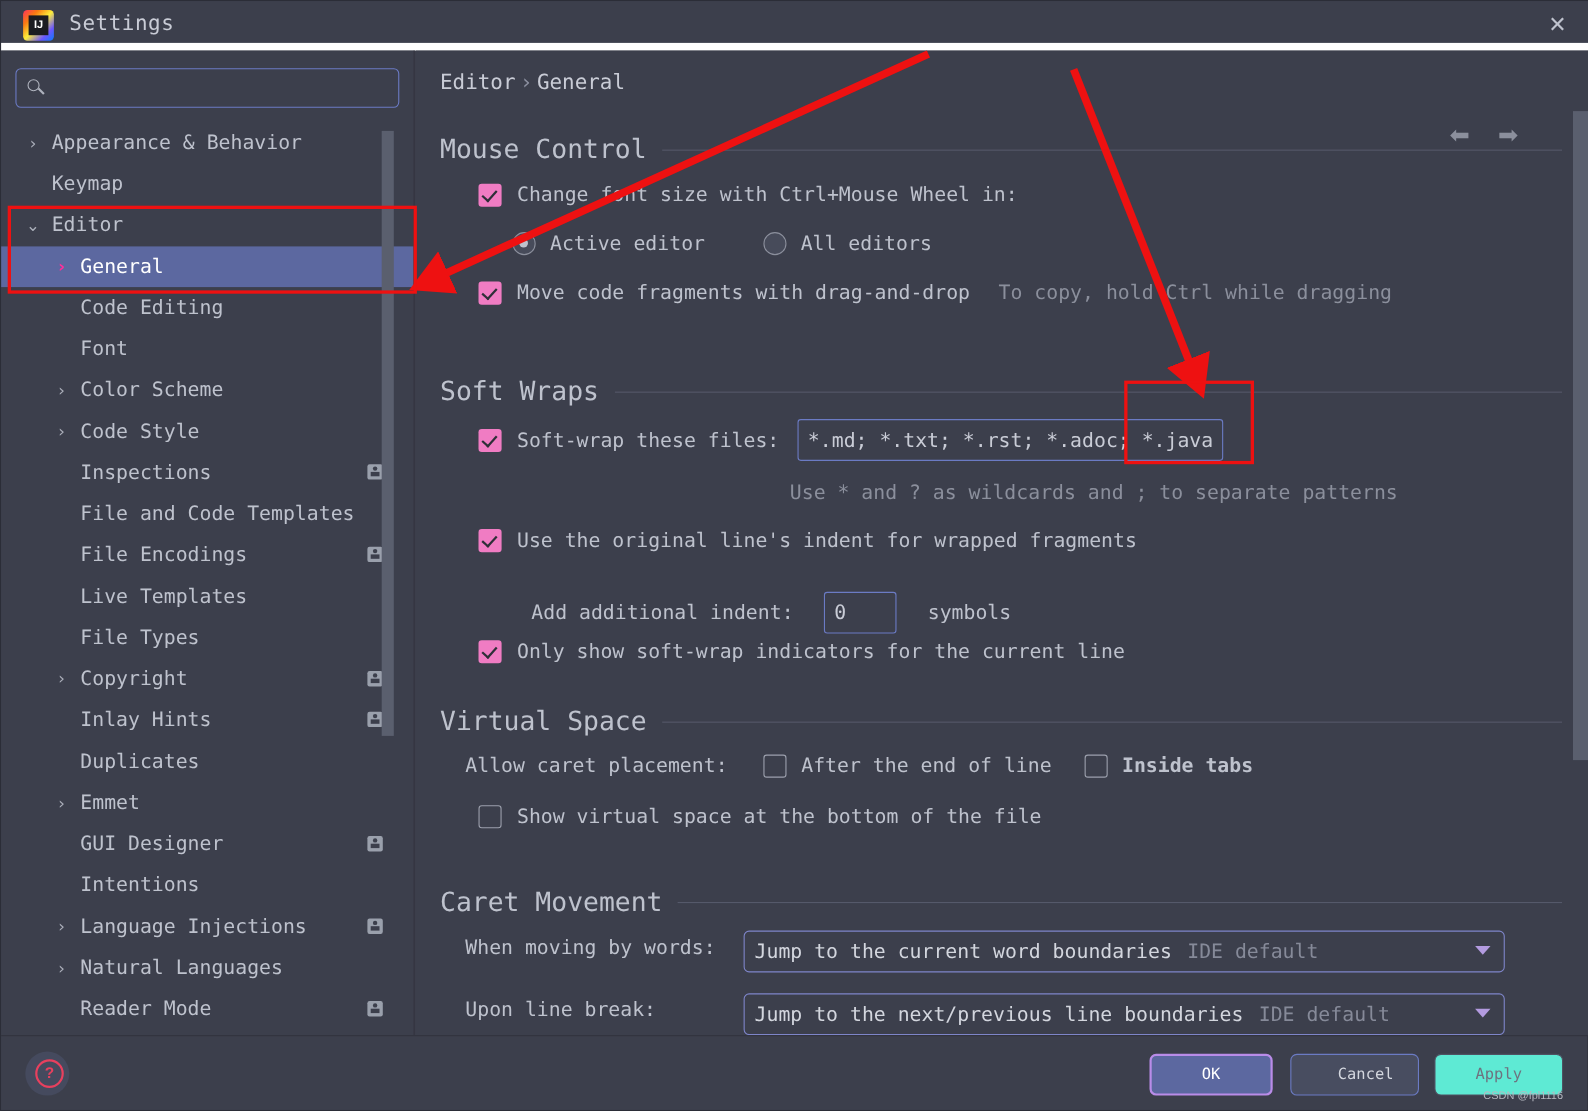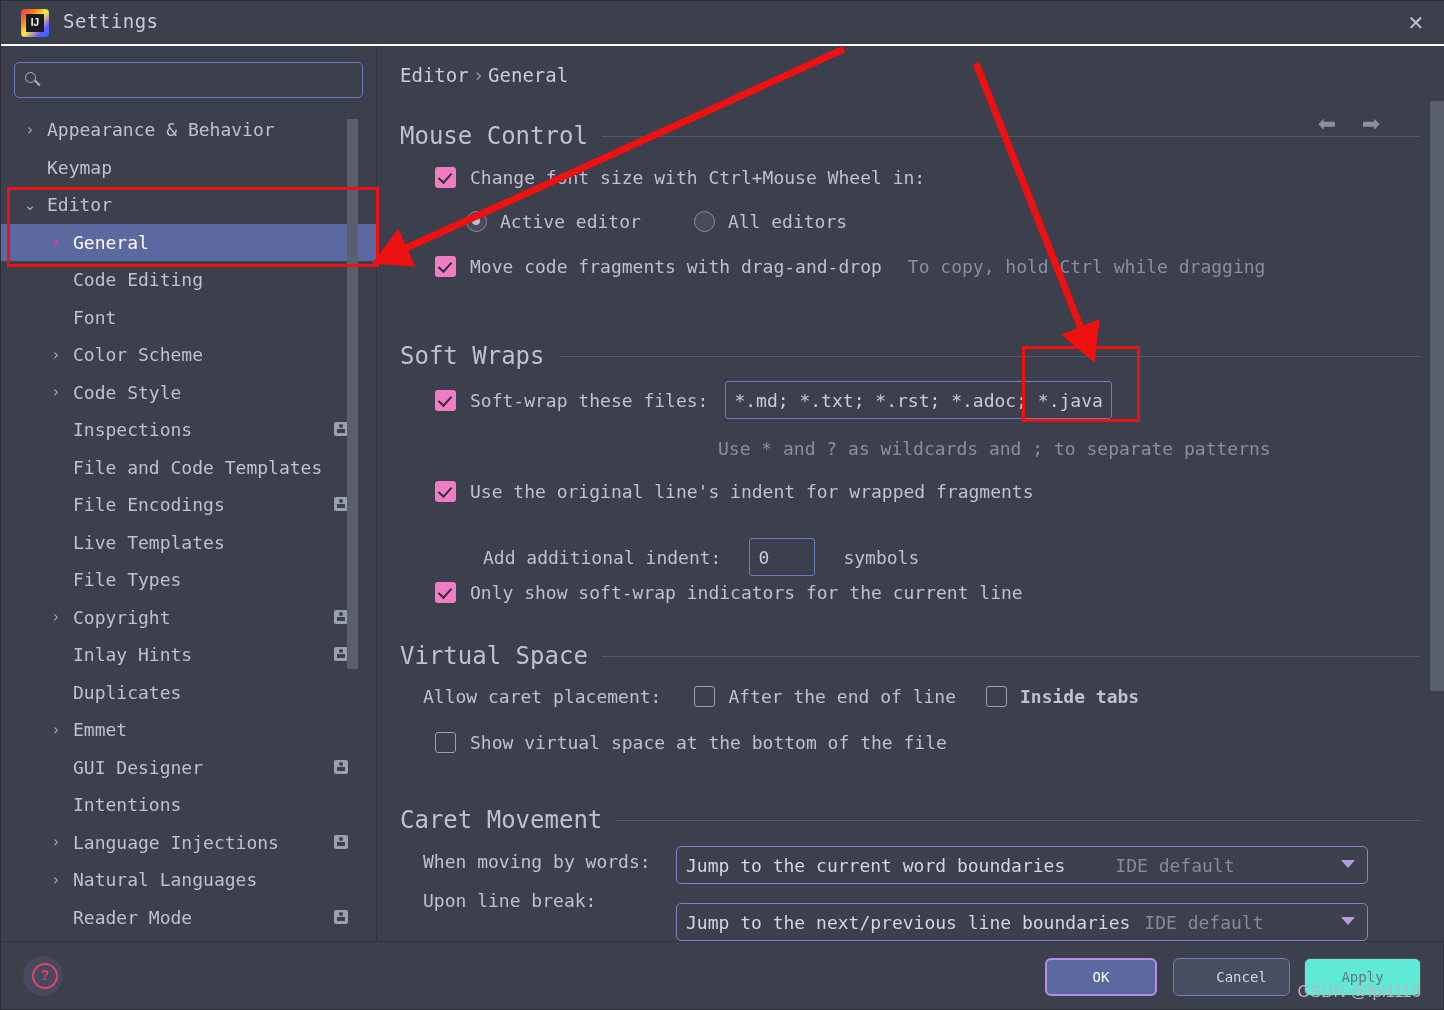--- a/index.html
+++ b/index.html
@@ -12,21 +12,21 @@
   .window {
     position: relative; width: 1444px; height: 1010px;
     background: #3C3F4C;
     border: 1px solid #2B2D37;
   }
 
   
   .titlebar {
     position: absolute; left: 0; top: 0; width: 1444px; height: 45px;
     background: #3C3F4C;
-    border-bottom: 2px solid #ffffff;
+    border-bottom: 7px solid #ffffff;
     display: flex; align-items: center;
   }
   .ij-logo {
     position: absolute; left: 20px; top: 8px;
     width: 28px; height: 28px; border-radius: 4px;
     background:
       linear-gradient(135deg, #FE315D 0%, #F97A12 25%, #FCEE39 50%, #6B57FF 78%, #087CFA 100%);
   }
   .ij-logo::after {
     content: "IJ";
@@ -222,21 +222,21 @@
     right: 153px; width: 117px;
     background: #484D60; border: 1.6px solid #6B7BC4; color: #D4D7DF; padding-left: 20px;
   }
   .btn-apply {
     right: 22px; width: 117px;
     background: #5eead4; border: 1.6px solid #4E5262; color: #70748063;
     color: #6E727F;
   }
   .watermark {
     position: absolute; right: 22px; bottom: 7px;
-    color: #B5B8C0; font-size: 17px;
+    color: #B5B8C0; font-size: 10px;
     font-family: "Liberation Sans", sans-serif;
   }
 
   
   .main-scroll-thumb {
     position: absolute; right: 0px; top: 55px;
     width: 14px; height: 590px; background: #5A5F6E;
   }
 
   
@@ -455,27 +455,27 @@
     </div>
 
     <div class="section-head" style="left:22px; top:760px; width:1020px;">
       <span>Caret Movement</span>
       <span class="rule" style="width:906px;"></span>
     </div>
 
     <div class="row" style="left:45px; top:805px;">
       <span class="txt">When moving by words:</span>
     </div>
-    <div class="combo" style="position:absolute; left:298px; top:800px; width:692px;gap:36px;">
+    <div class="combo" style="position:absolute; left:298px; top:800px; width:692px;">
       <span class="val">Jump to the current word boundaries</span>
       <span class="def">IDE default</span>
       <span class="arrow"></span>
     </div>
 
-    <div class="row" style="left:45px; top:844px;">
+    <div class="row" style="left:45px; top:862px;">
       <span class="txt">Upon line break:</span>
     </div>
     <div class="combo" style="position:absolute; left:298px; top:857px; width:692px;">
       <span class="val">Jump to the next/previous line boundaries</span>
       <span class="def">IDE default</span>
       <span class="arrow"></span>
     </div>
 
     <div class="main-scroll-thumb"></div>
   </div>

